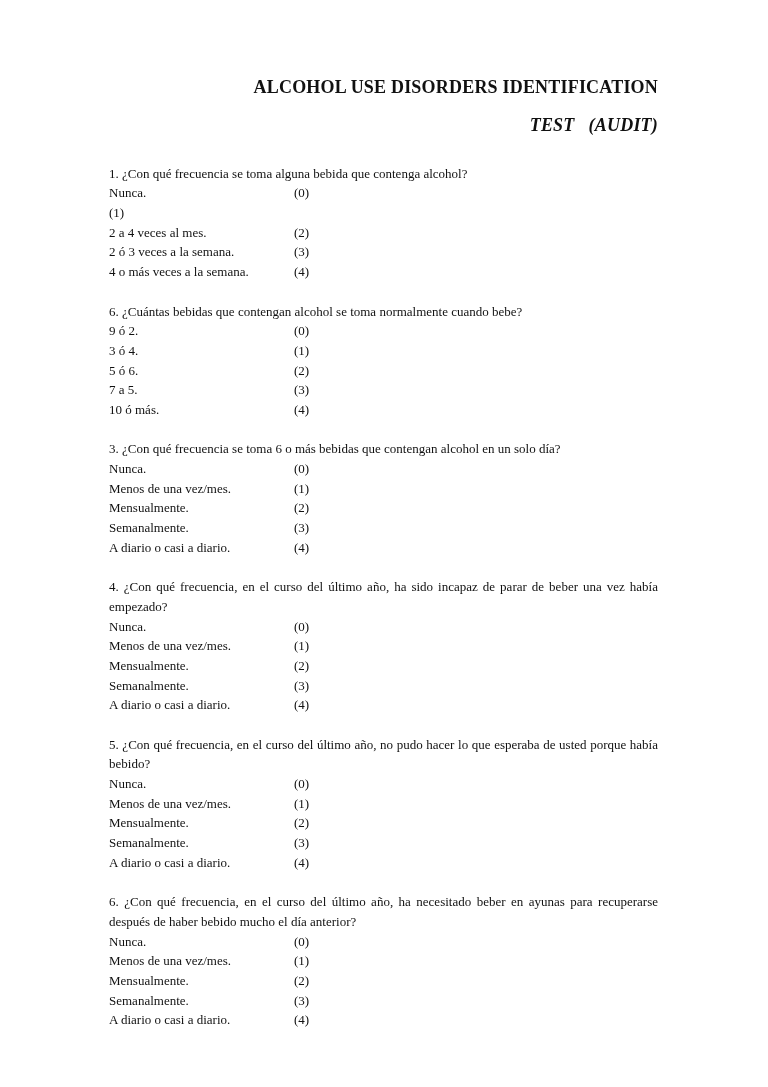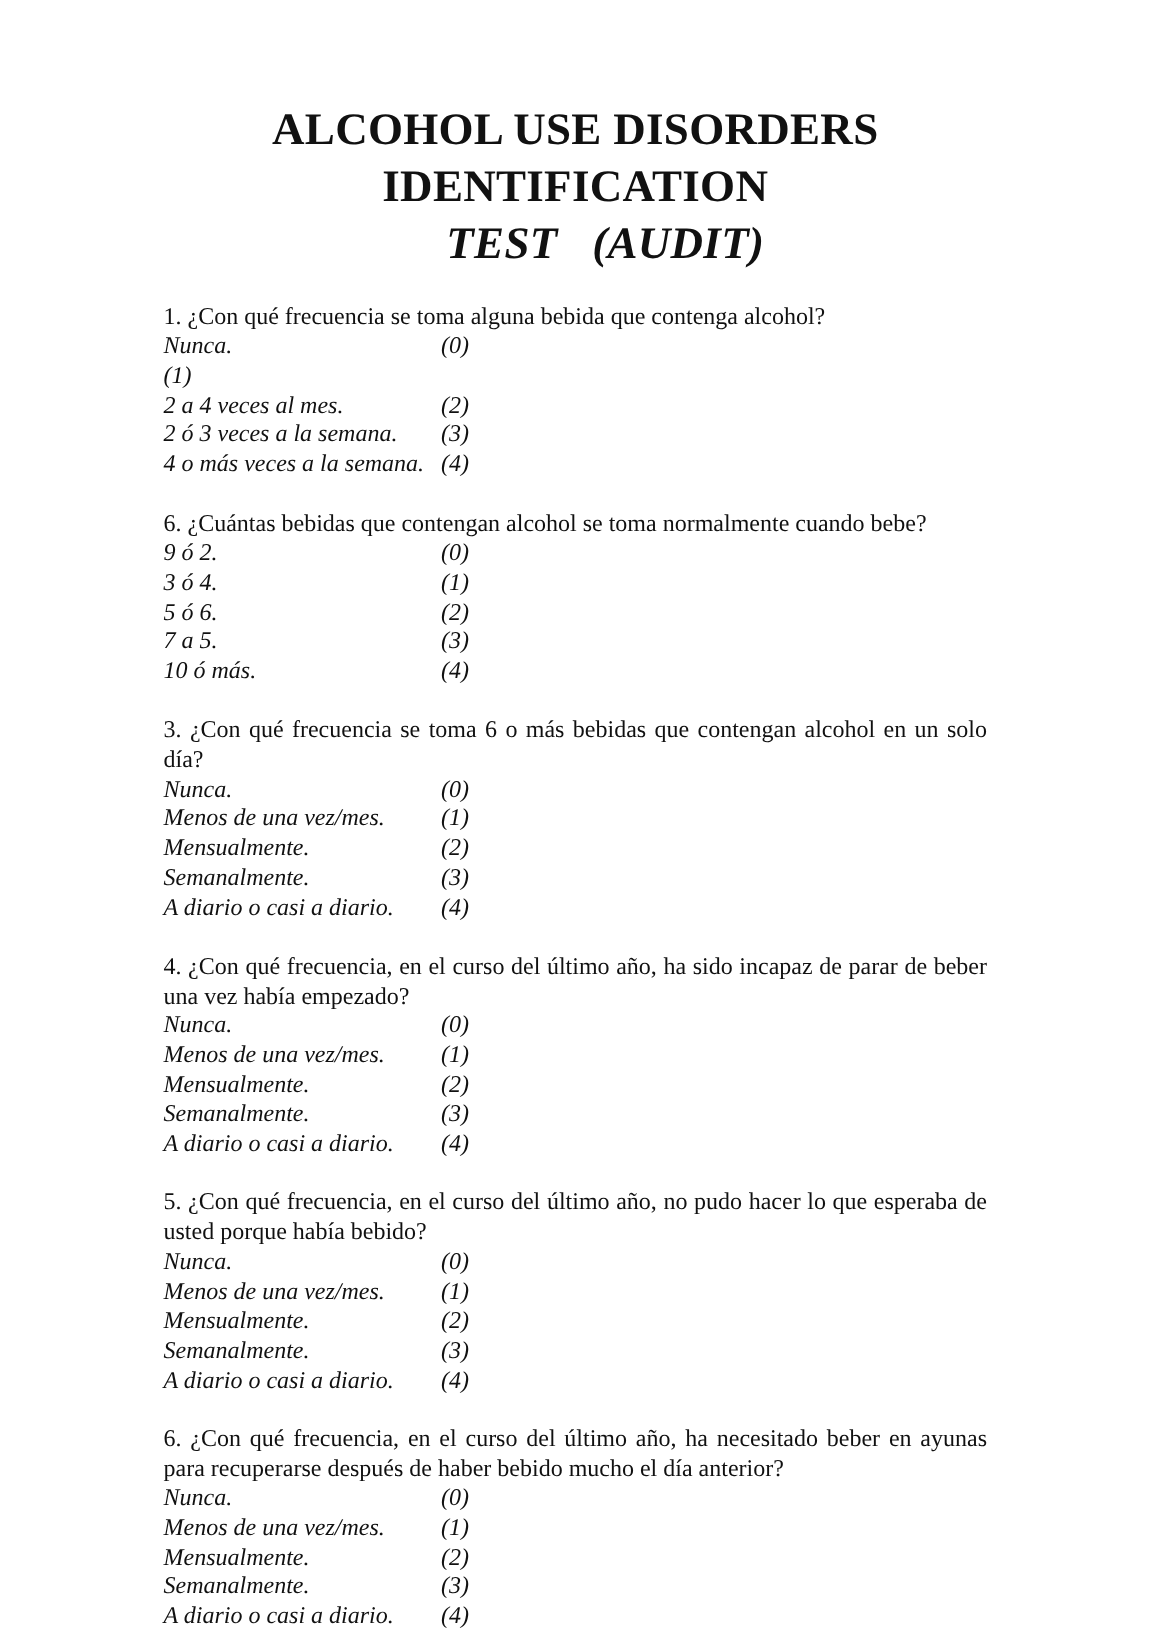--- a/index.html
+++ b/index.html
@@ -15,50 +15,49 @@
       font-family: "Liberation Serif", "DejaVu Serif", serif;
       color: #111111;
     }
     .page {
       position: absolute;
       left: 109px;
       top: 68px;
       width: 549px;
     }
     .title {
-      text-align: center;
+      text-align: right;
       font-weight: bold;
-      font-size: 30px;
+      font-size: 18px;
       line-height: 38px;
       letter-spacing: 0.2px;
       margin: 0;
     }
     .title .line2 {
       display: block;
       padding-left: 40px;
       font-style: italic;
     }
     .intro {
       margin-top: 8px;
       font-size: 13.2px;
       line-height: 19.7px;
       text-align: justify;
     }
     .question {
       margin-top: 19.7px;
-      font-size: 16px;
+      font-size: 13px;
       line-height: 19.7px;
     }
     .q-text {
       text-align: justify;
     }
     .opt {
       display: flex;
       height: 19.7px;
-      font-style: italic;
     }
     .opt-label {
       width: 185px;
       flex: 0 0 185px;
       white-space: nowrap;
     }
     .opt-score {
       white-space: nowrap;
     }
   </style>

